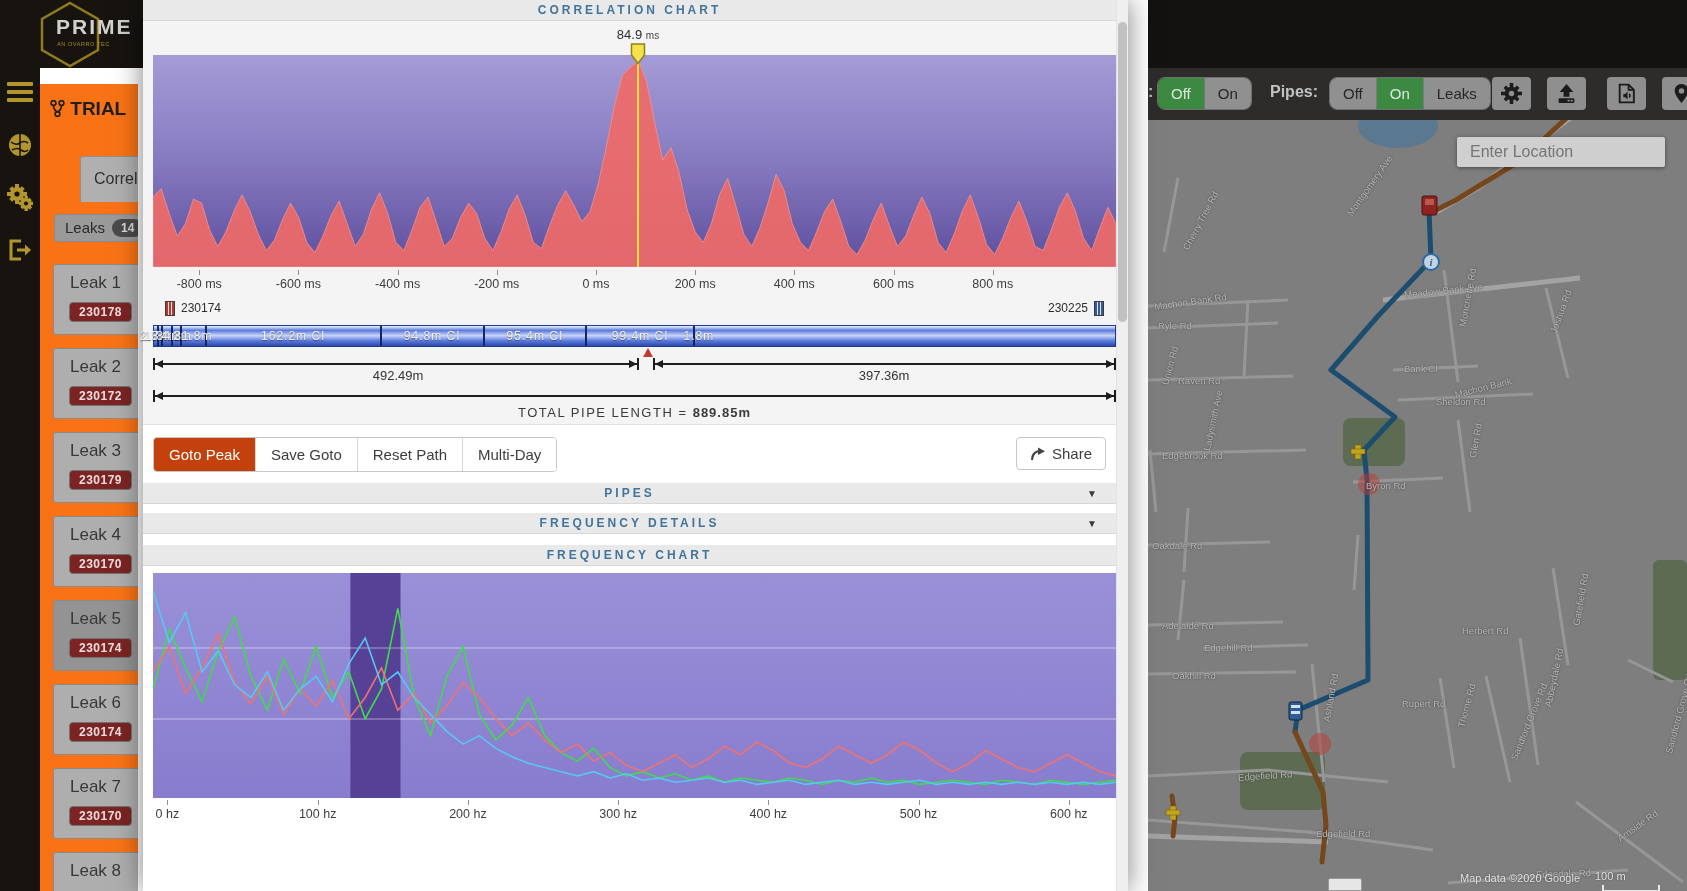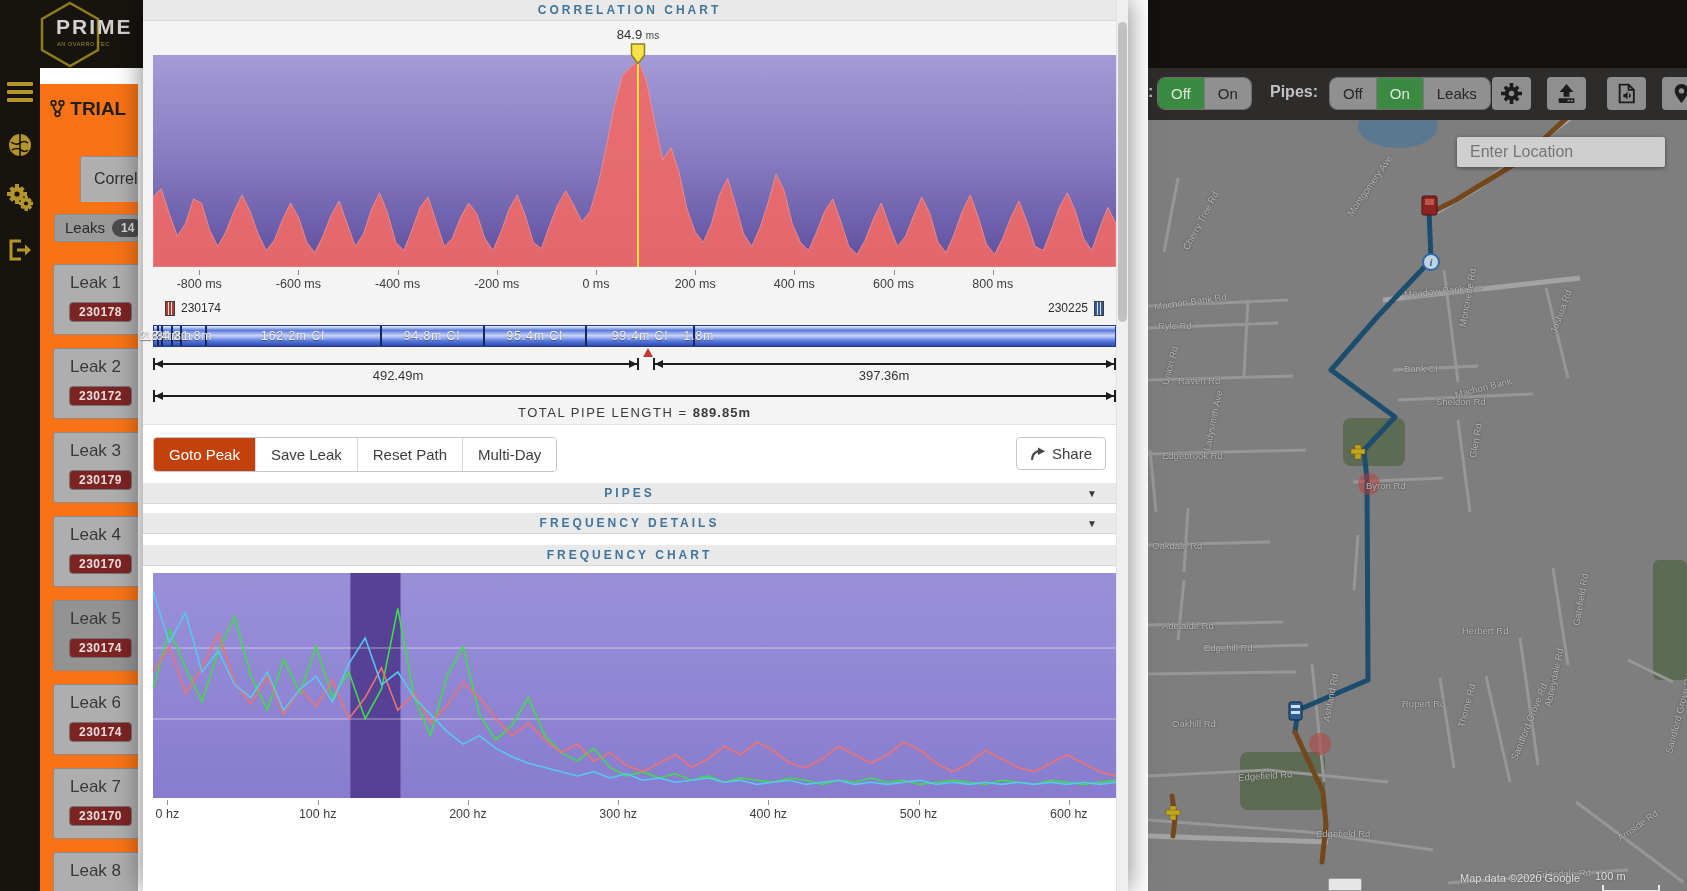--- a/index.html
+++ b/index.html
@@ -295,21 +295,21 @@
             <div class="ah-r"></div>
             <div class="eb" style="right:0"></div>
           </div>
         <div class="tlbl"><span>TOTAL PIPE LENGTH =</span> <b>889.85m</b></div>
       </div>
     </div>
 
     <div class="btnrow">
       <div class="bgroup" id="btngroup">
           <button class="mbtn act">Goto Peak</button>
-          <button class="mbtn">Save Leak</button>
+          <button class="mbtn">Save Goto</button>
           <button class="mbtn">Reset Path</button>
           <button class="mbtn">Multi-Day</button>
         </div>
       <button class="share">
         <svg width="16" height="14" viewBox="0 0 16 14">
             <path d="M2 13 C2 6 7 4 10 4" stroke="#444" stroke-width="2" fill="none"></path>
             <path d="M8 0.5 L15 4.2 L8 8 Z" fill="#444"></path>
           </svg><span>Share</span>
       </button>
     </div>
@@ -452,21 +452,21 @@
         <div class="rlabel" style="left: 306px; top: 262px; transform: rotate(-14deg);">Machon Bank</div>
         <div class="rlabel" style="left: 34px; top: 295px; transform: rotate(-78deg);">Ladysmith Ave</div>
         <div class="rlabel" style="left: 288px; top: 276px;">Sheldon Rd</div>
         <div class="rlabel" style="left: 14px; top: 330px;">Edgebrook Rd</div>
         <div class="rlabel" style="left: 310px; top: 315px; transform: rotate(-80deg);">Glen Rd</div>
         <div class="rlabel" style="left: 218px; top: 360px;">Byron Rd</div>
         <div class="rlabel" style="left: 4px; top: 420px;">Oakdale Rd</div>
         <div class="rlabel" style="left: 14px; top: 500px;">Adelaide Rd</div>
         <div class="rlabel" style="left: 314px; top: 505px;">Herbert Rd</div>
         <div class="rlabel" style="left: 406px; top: 474px; transform: rotate(-80deg);">Gatefield Rd</div>
-        <div class="rlabel" style="left: 24px; top: 550px; margin-top: 48px;">Oakhill Rd</div>
+        <div class="rlabel" style="left: 24px; top: 550px;">Oakhill Rd</div>
         <div class="rlabel" style="left: 56px; top: 522px;">Edgehill Rd</div>
         <div class="rlabel" style="left: 158px; top: 572px; transform: rotate(-80deg);">Ashland Rd</div>
         <div class="rlabel" style="left: 254px; top: 578px;">Rupert Rd</div>
         <div class="rlabel" style="left: 296px; top: 580px; transform: rotate(-75deg);">Thorne Rd</div>
         <div class="rlabel" style="left: 340px; top: 596px; transform: rotate(-68deg);">Sandford Grove Rd</div>
         <div class="rlabel" style="left: 376px; top: 552px; transform: rotate(-78deg);">Abbeydale Rd</div>
         <div class="rlabel" style="left: 490px; top: 588px; transform: rotate(-75deg);">Sandford Grove Rd</div>
         <div class="rlabel" style="left: 90px; top: 650px; transform: rotate(-4deg);">Edgefield Rd</div>
         <div class="rlabel" style="left: 168px; top: 708px;">Edgefield Rd</div>
         <div class="rlabel" style="left: 466px; top: 700px; transform: rotate(-35deg);">Arnside Rd</div>

